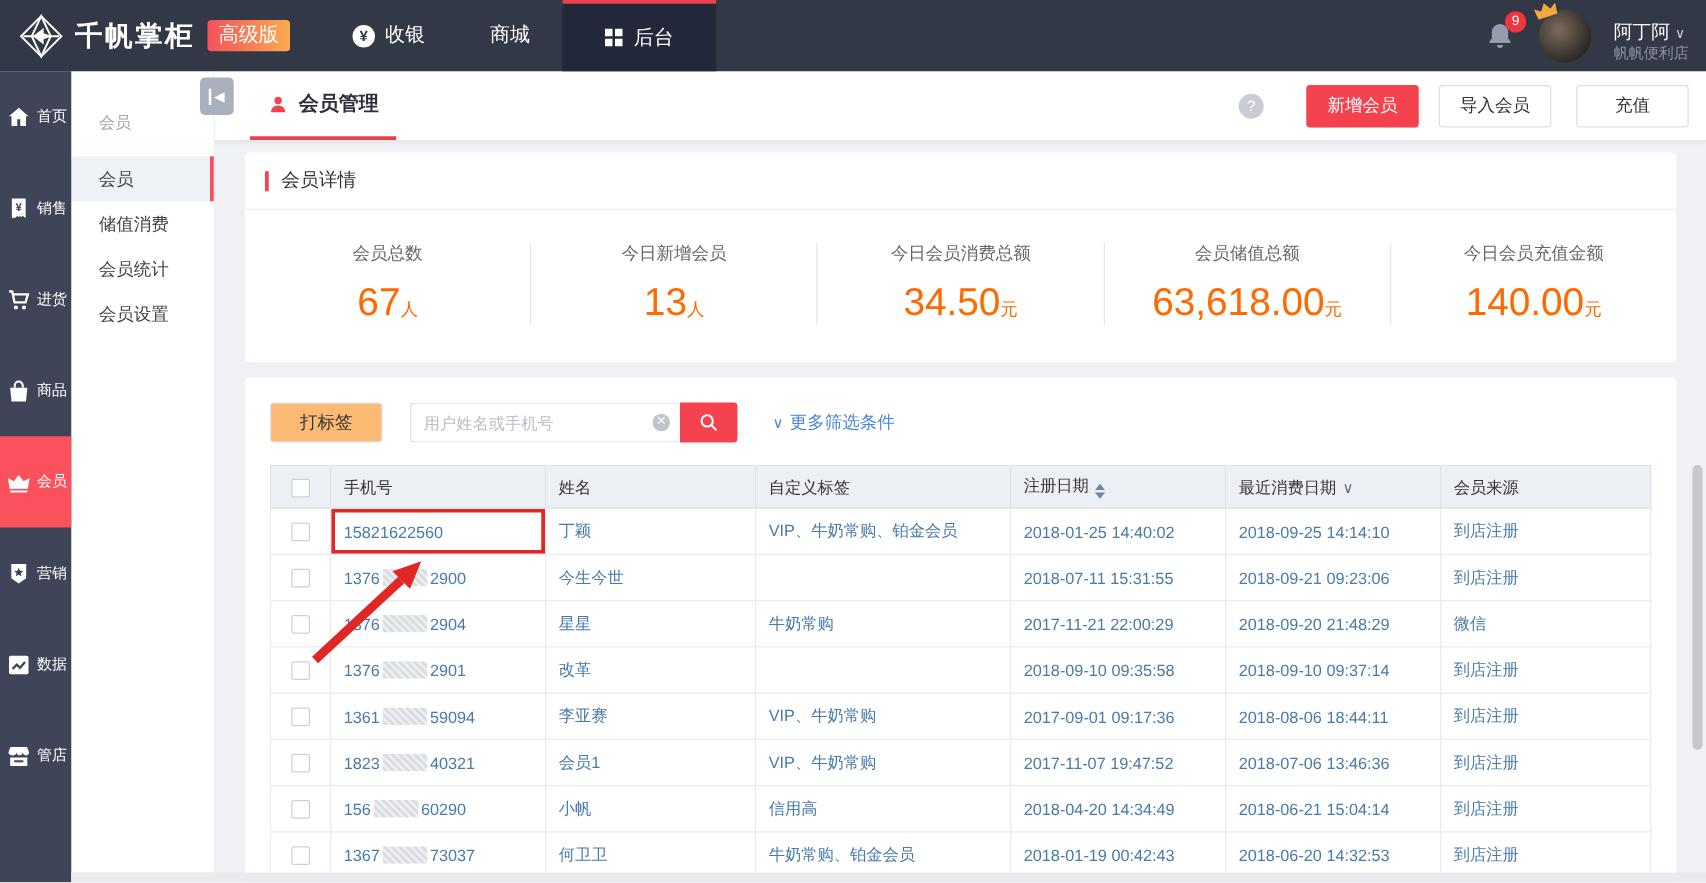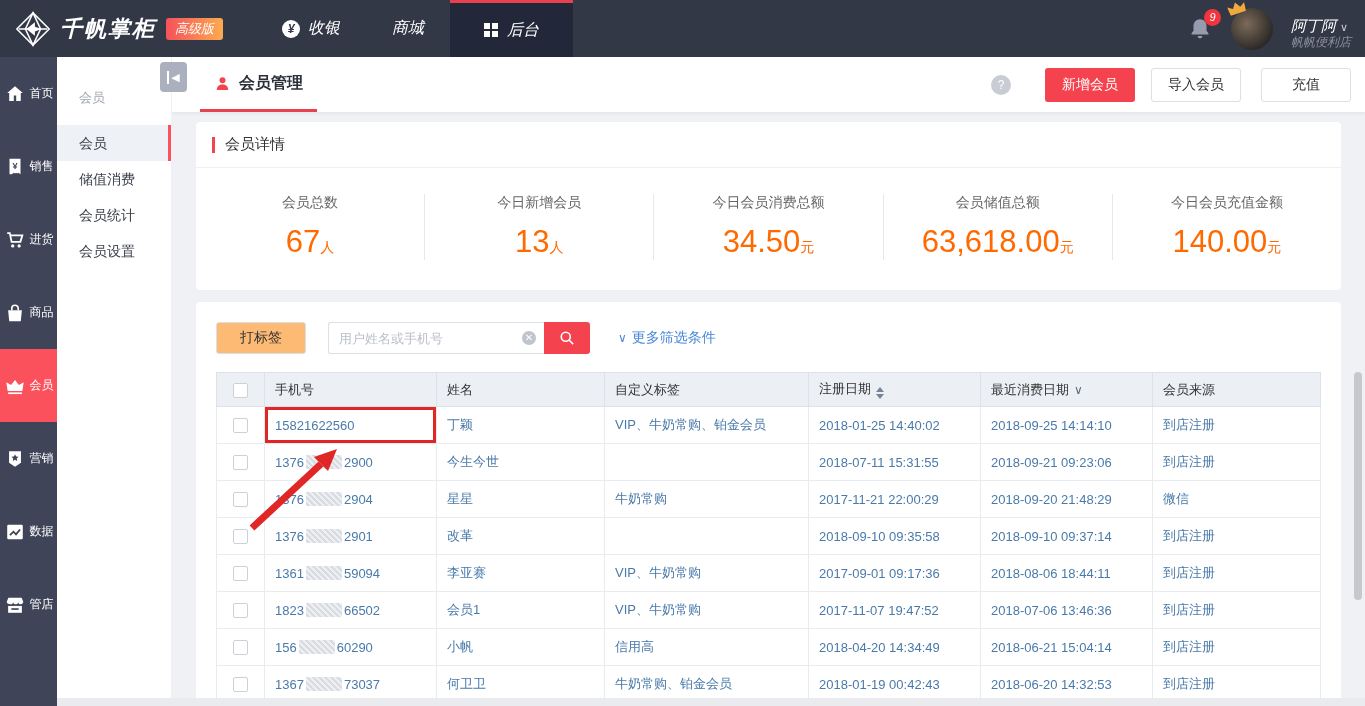--- a/index.html
+++ b/index.html
@@ -1,25 +1,25 @@
 <!DOCTYPE html>
 <html><head>
 <meta charset="utf-8">
 <style>
   * { margin:0; padding:0; box-sizing:border-box; }
   html,body { width:1365px; height:706px; }
   body { font-family:"Liberation Sans","DejaVu Sans",sans-serif; background:#eff1f5; }
   .page { position:relative; width:1365px; height:706px; overflow:hidden; background:#eff1f5; }
 
   
-  .topbar { position:absolute; top:0; left:0; width:100%; height:57px; background:#333847; z-index:30;font-style:italic; }
+  .topbar { position:absolute; top:0; left:0; width:100%; height:57px; background:#333847; z-index:30; }
   .brand { position:absolute; left:14px; top:0; height:57px; display:flex; align-items:center; }
   .brand-logo { width:38px; height:38px; }
   .brand-name { color:#fff; font-size:22px; font-weight:bold; letter-spacing:2px; margin-left:8px; }
-  .brand-badge { margin-left:10px; padding:2px 9px; border-radius:3px; font-size:13px; color:#fff;
+  .brand-badge { margin-left:10px; padding:2px 9px; border-radius:3px; font-size:16px; color:#fff;
                  background:linear-gradient(to right,#f6515b,#fbab4f); }
   .topnav { position:absolute; left:256px; top:0; height:57px; display:flex; }
   .topnav-item { height:57px; display:flex; align-items:center; gap:8px; padding:0 26px;
                  color:#fff; font-size:16px; cursor:pointer; }
   .topnav-item.active { background:#23273a; border-top:3px solid #e8414d; padding:12px 34px; }
   .yen-circle { width:18px; height:18px; border-radius:50%; background:#fff; color:#333847;
                 font-size:12px; font-weight:bold; display:flex; align-items:center; justify-content:center; }
   .grid-icon { width:15px; height:15px; display:flex; flex-wrap:wrap; gap:2px; }
   .grid-icon i { width:6px; height:6px; background:#fff; }
   .topbar-right { position:absolute; right:14px; top:0; height:57px; display:flex; align-items:center; gap:18px; }
@@ -380,21 +380,21 @@
                 <td class="td-check"><span class="checkbox"></span></td>
                 <td class="t-center"><span>1361</span><span class="mask"></span><span>59094</span></td>
                 <td>李亚赛</td>
                 <td>VIP、牛奶常购</td>
                 <td class="t-center">2017-09-01 09:17:36</td>
                 <td class="t-center">2018-08-06 18:44:11</td>
                 <td>到店注册</td>
               </tr>
               <tr>
                 <td class="td-check"><span class="checkbox"></span></td>
-                <td class="t-center"><span>1823</span><span class="mask"></span><span>66502</span></td>
+                <td class="t-center"><span>1823</span><span class="mask"></span><span>40321</span></td>
                 <td>会员1</td>
                 <td>VIP、牛奶常购</td>
                 <td class="t-center">2017-11-07 19:47:52</td>
                 <td class="t-center">2018-07-06 13:46:36</td>
                 <td>到店注册</td>
               </tr>
               <tr>
                 <td class="td-check"><span class="checkbox"></span></td>
                 <td class="t-center"><span>156</span><span class="mask"></span><span>60290</span></td>
                 <td>小帆</td>

